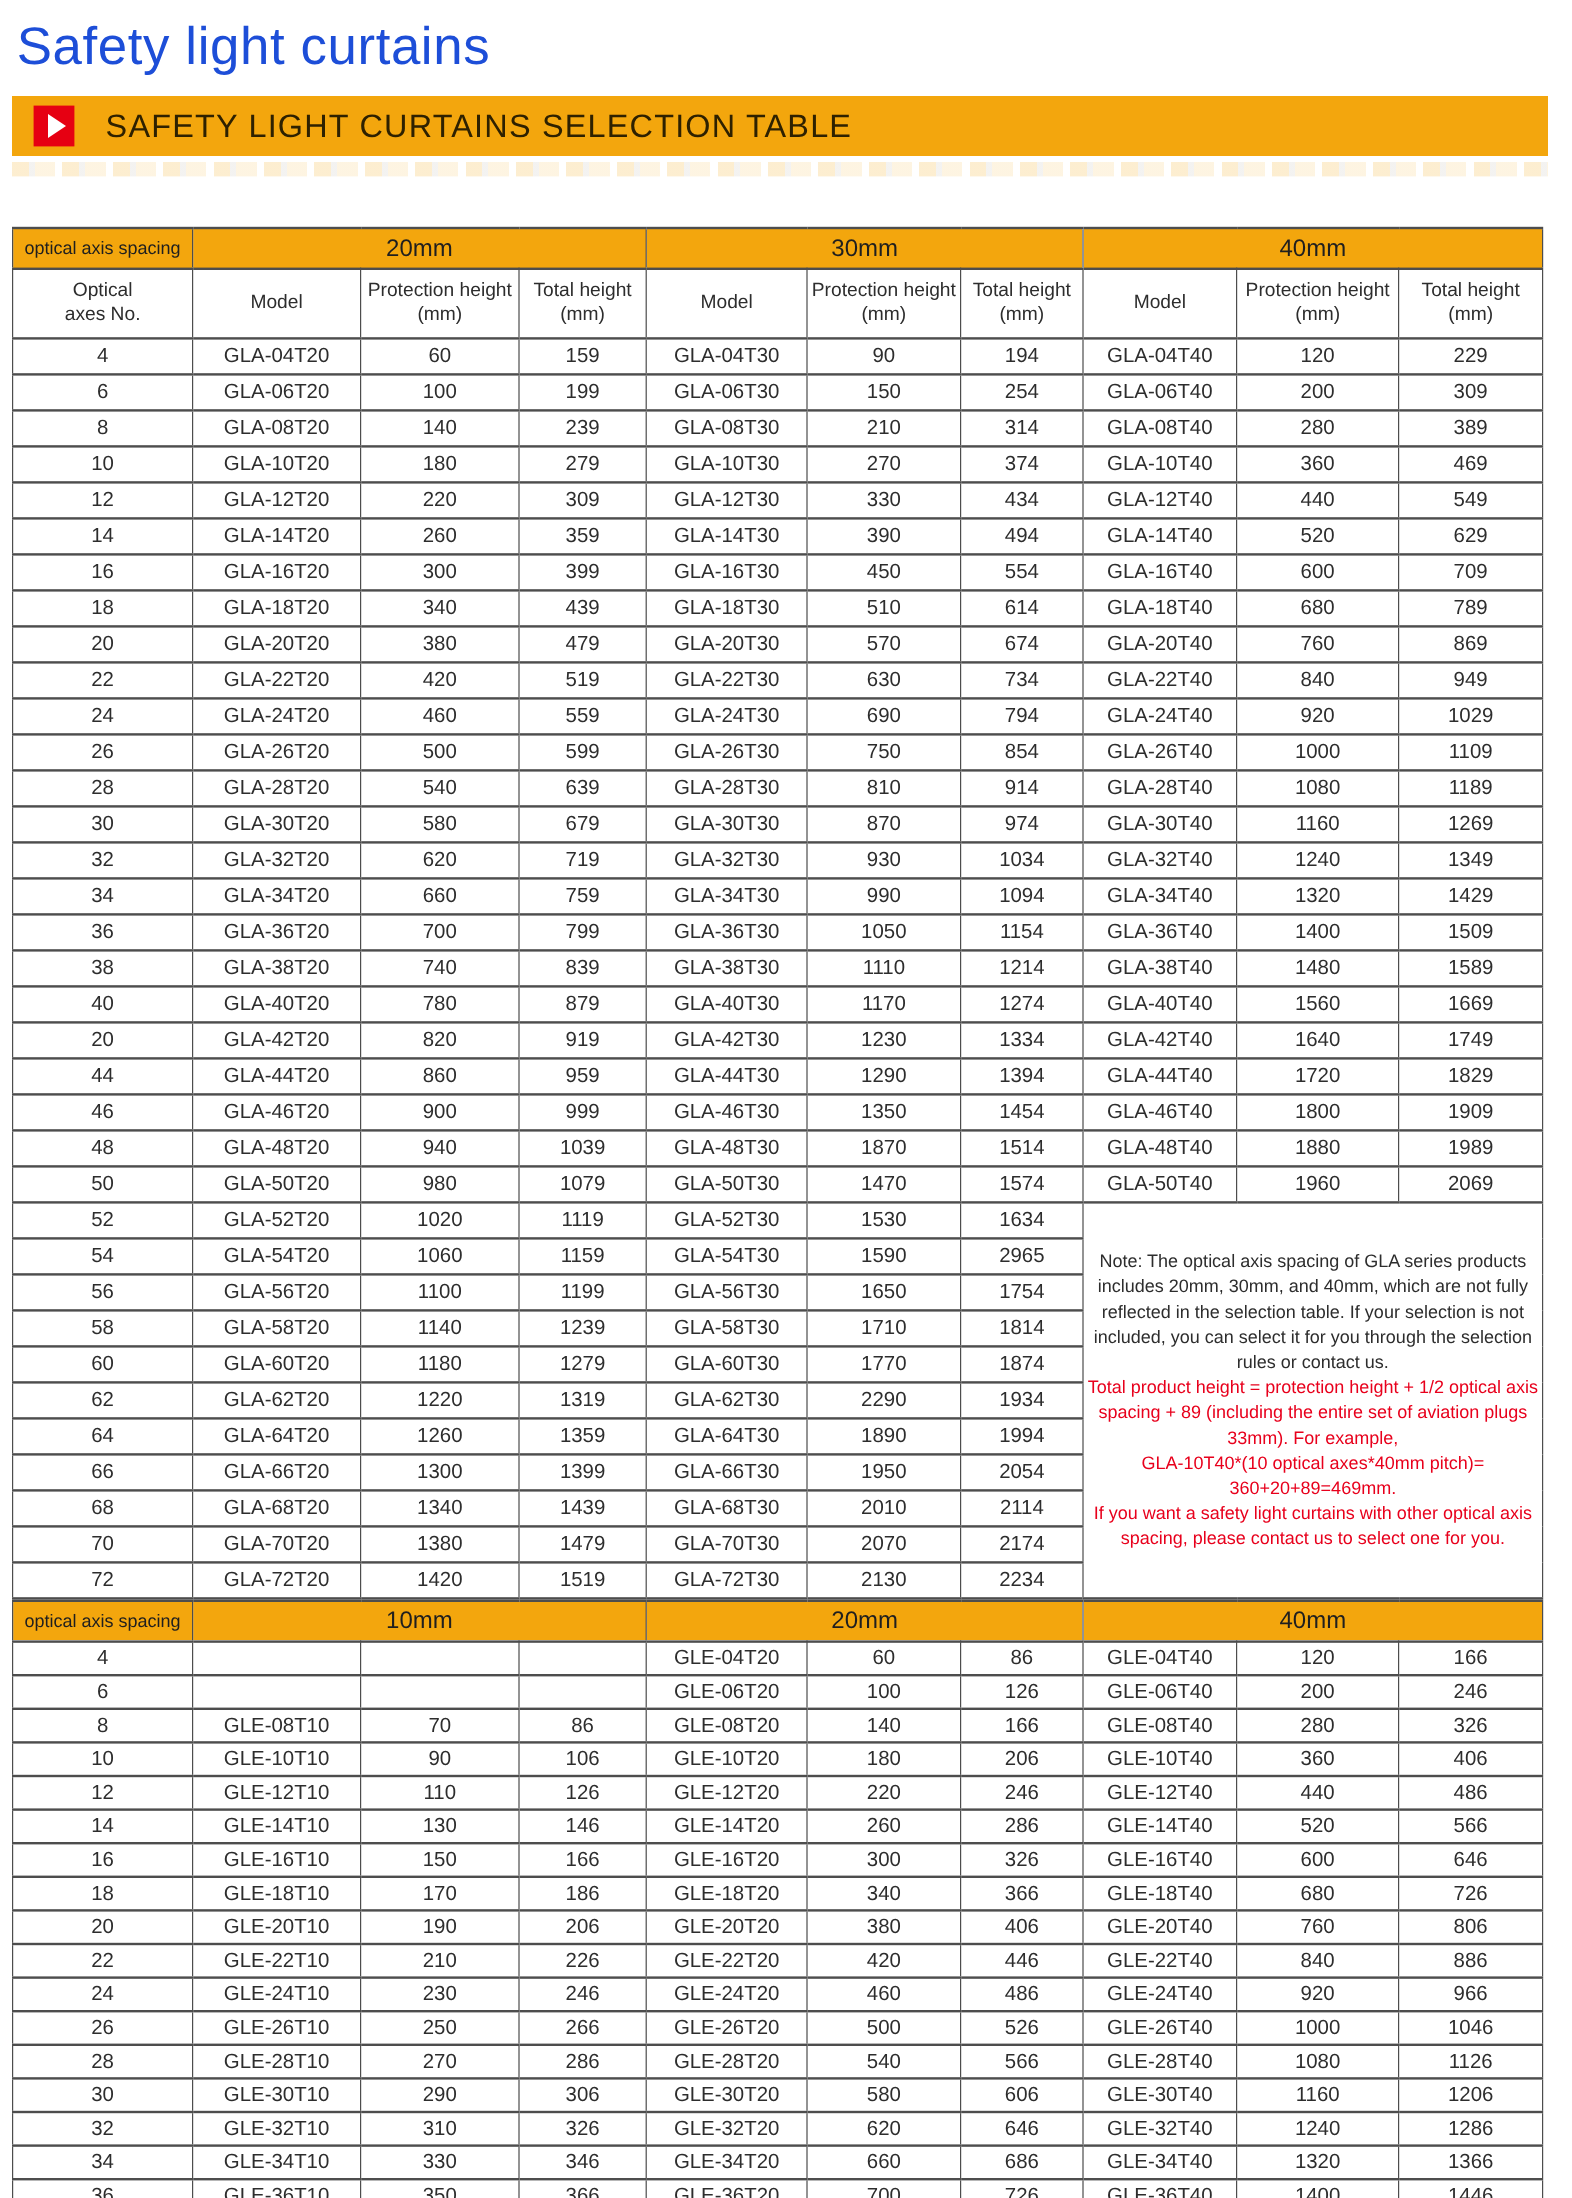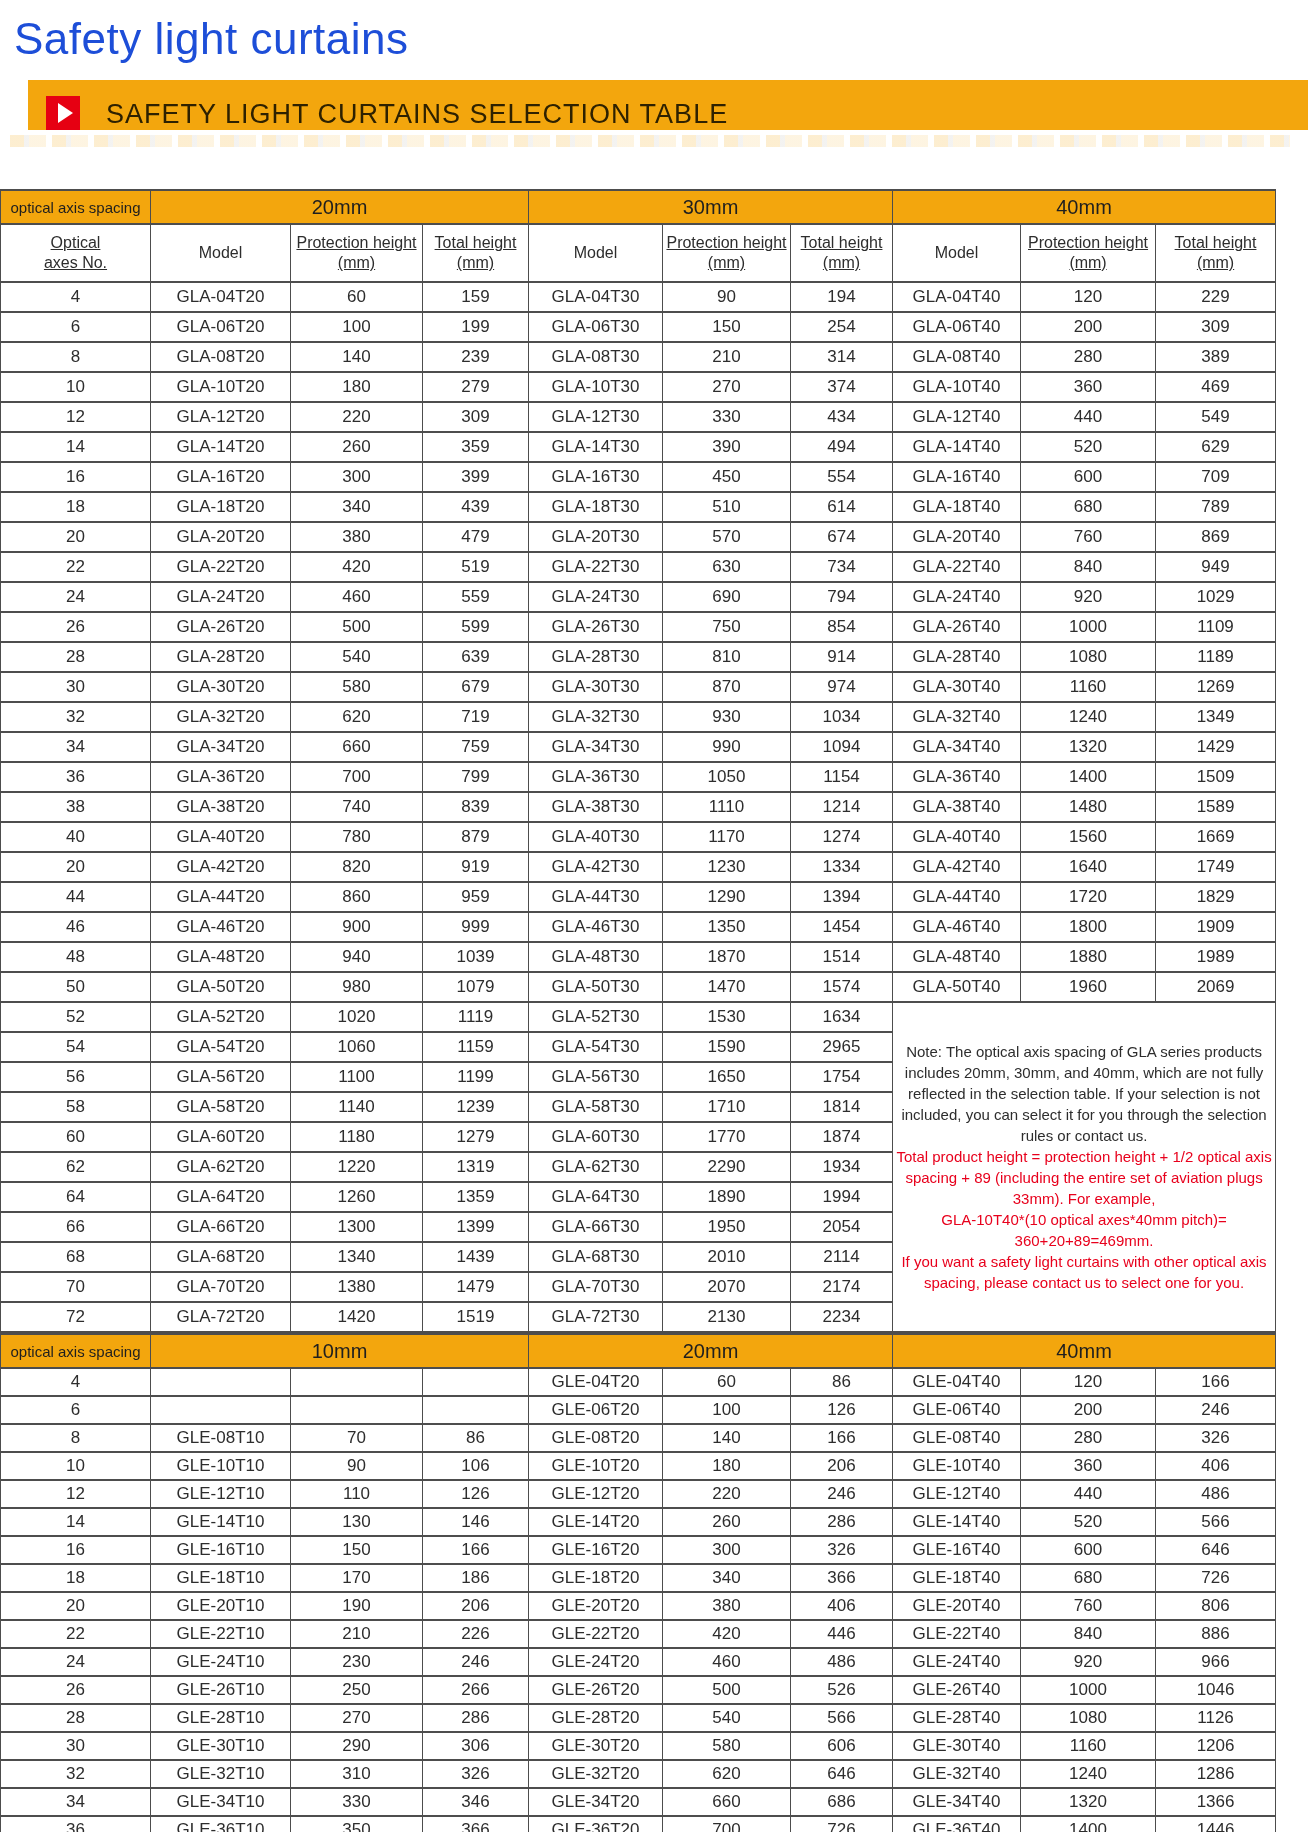--- a/index.html
+++ b/index.html
@@ -5,36 +5,36 @@
   :root{
     --orange:#f3a60d;
     --red:#e60012;
     --note_red:#e8001c;
     --border:#4d4d4d;
   }
   html,body{margin:0;padding:0;background:#ffffff;}
   body{width:1310px;font-family:"Liberation Sans", sans-serif;color:#1a1a1a;}
   .page{padding:4px 0 36px 0;}
   .title{margin:10px 0 16px 14px;font-size:44px;font-weight:500;letter-spacing:0.5px;color:#1d4ed8;}
-  .banner{margin-left:28px;width:1280px;height:50px;background:var(--orange);display:flex;align-items:flex-end;box-sizing:border-box;padding-left:18px;gap:26px;}
+  .banner{margin-left:10px;width:1280px;height:50px;background:var(--orange);display:flex;align-items:center;box-sizing:border-box;padding-left:18px;gap:26px;}
   .play-box{width:34px;height:34px;background:var(--red);display:flex;align-items:center;justify-content:center;flex:0 0 auto;}
   .play-tri{width:0;height:0;border-left:15px solid #ffffff;border-top:10px solid transparent;border-bottom:10px solid transparent;margin-left:4px;}
   .banner-label{font-size:27px;color:#2e2100;letter-spacing:1px;}
   .deco-strip{margin:5px 0 0 10px;width:1280px;height:12px;opacity:.55;
     background:repeating-linear-gradient(90deg,
       rgba(243,166,13,.35) 0 14px, rgba(140,130,110,.18) 14px 19px,
       rgba(243,166,13,.22) 19px 36px, rgba(255,255,255,.5) 36px 42px);}
-  table.sel{border-collapse:collapse;table-layout:fixed;width:1275px;}
+  table.sel{border-collapse:collapse;table-layout:fixed;margin-left:10px;width:1275px;}
   table.sel.first{margin-top:42px;}
   table.sel td, table.sel th{border:2px solid var(--border);border-left-width:1px;border-right-width:1px;
     text-align:center;vertical-align:middle;padding:0 2px;color:#2d2d2d;font-weight:normal;overflow:hidden;}
   tr.orange th{background:var(--orange);height:32px;font-size:20px;color:#1f1f1f;}
   tr.orange th.spacing{font-size:15px;padding:0 1px;}
   tr.sub th{height:56px;font-size:16px;line-height:1.25;background:#ffffff;}
-  tr.sub th .l{display:block;text-decoration:underline;}
+  tr.sub th .l{display:block;}
   #gla-body td{height:28px;font-size:17px;}
   #gle-body td{height:26px;font-size:17px;}
   td.note-cell{text-align:left;vertical-align:top;padding:7px 9px 0 10px;}
   .note-black{color:#2d2d2d;font-size:15px;line-height:1.4;text-align:center;}
   .note-red{color:var(--note_red);font-size:15px;line-height:1.4;}
 </style>
 </head>
 <body>
 
 <div class="page">

